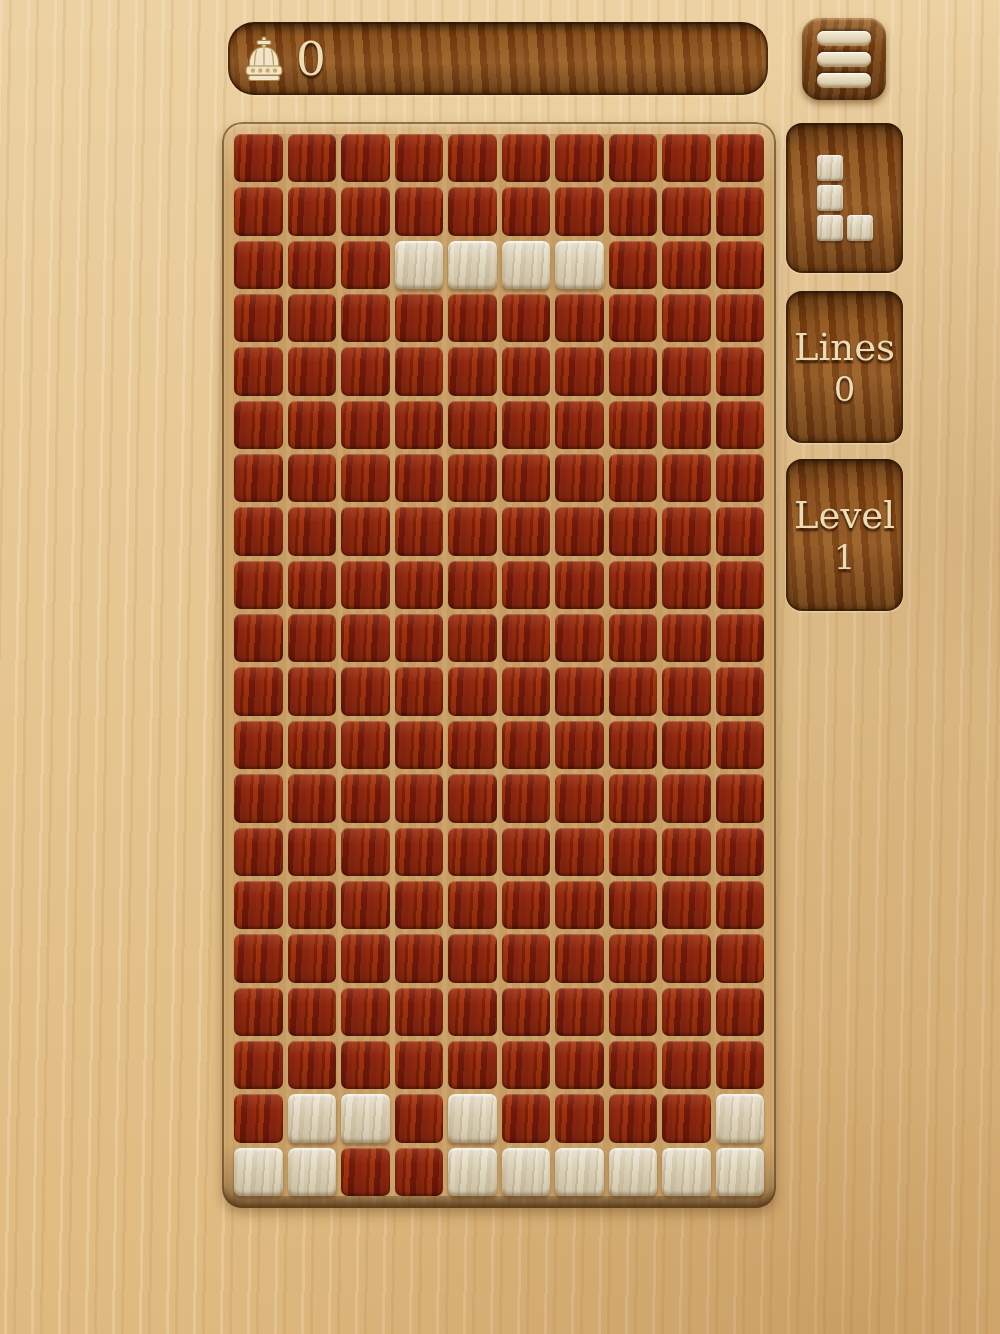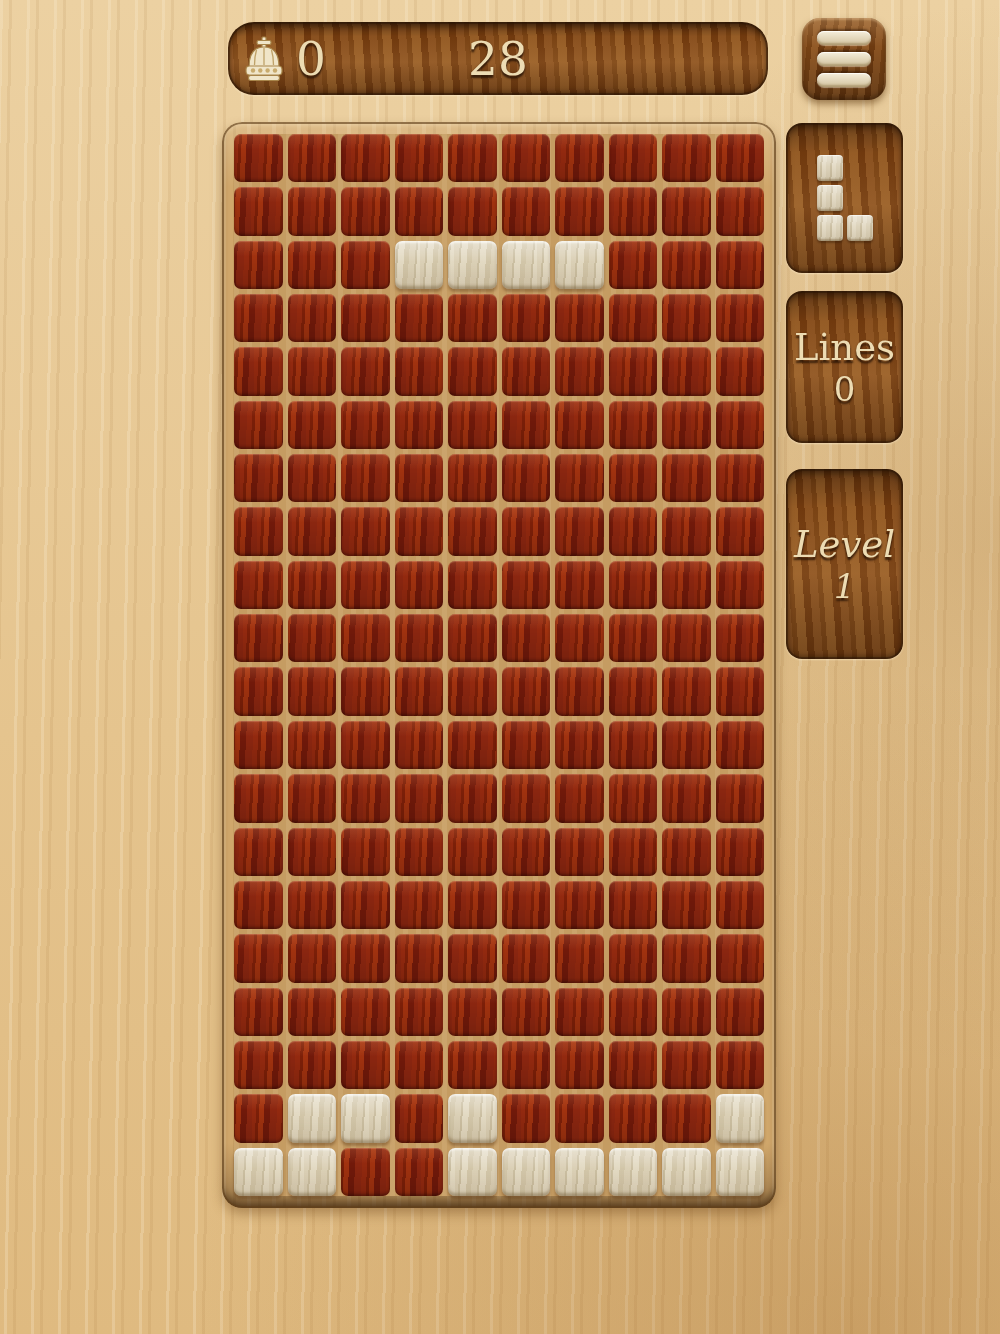--- a/index.html
+++ b/index.html
@@ -79,21 +79,21 @@
     background-image:
       linear-gradient(180deg, rgba(255,255,255,0.38), rgba(255,255,255,0) 42%, rgba(118,93,55,0.16)),
       repeating-linear-gradient(94deg,#dbd0b6 0 6px,#cbbfa2 6px 8px,#e3dac3 8px 14px,#d2c6a9 14px 19px);
     box-shadow: inset 0 2px 2px rgba(255,255,255,0.62), inset 0 -3px 3px rgba(108,84,48,0.42),
                 0 3px 3px rgba(70,35,10,0.35);
   }
   
   .side-panel{position:absolute;left:786px;width:117px;border-radius:16px;}
   #next-panel{top:123px;height:150px;}
   #lines-panel{top:291px;height:152px;}
-  #level-panel{top:469px;height:190px;font-style:italic;}
+  #level-panel{top:459px;height:152px;}
   .panel-inner{width:100%;height:100%;display:flex;flex-direction:column;align-items:center;justify-content:center;gap:6px;}
   .panel-label{font-size:37px;line-height:1;}
   .panel-value{font-size:34px;line-height:1;}
   #next-piece-preview{
     display:grid;grid-template-columns:repeat(2,26px);grid-template-rows:repeat(3,26px);gap:4px;
     margin:0 auto;
   }
   .mini-block{
     border-radius:4px;
     background-color:#d9cfb6;
@@ -124,21 +124,20 @@
         <circle cx="25.6" cy="34.5" r="2.2"></circle>
         <circle cx="33" cy="34.5" r="2.2"></circle>
       </g>
       <g stroke="#bfa268" stroke-width="1.3" fill="none">
         <path d="M22 12 L22 29"></path>
         <path d="M14.5 14 C13 19 12.5 24 12.5 29"></path>
         <path d="M29.5 14 C31 19 31.5 24 31.5 29"></path>
       </g>
     </svg>
     <span id="best-score" class="cream-text">0</span>
-    <span id="score-value" class="cream-text">28</span>
   </div>
 
   <div id="menu-button">
     <span class="menu-bar"></span>
     <span class="menu-bar"></span>
     <span class="menu-bar"></span>
   </div>
 
   <div id="board-frame">
     <div id="board-grid">

